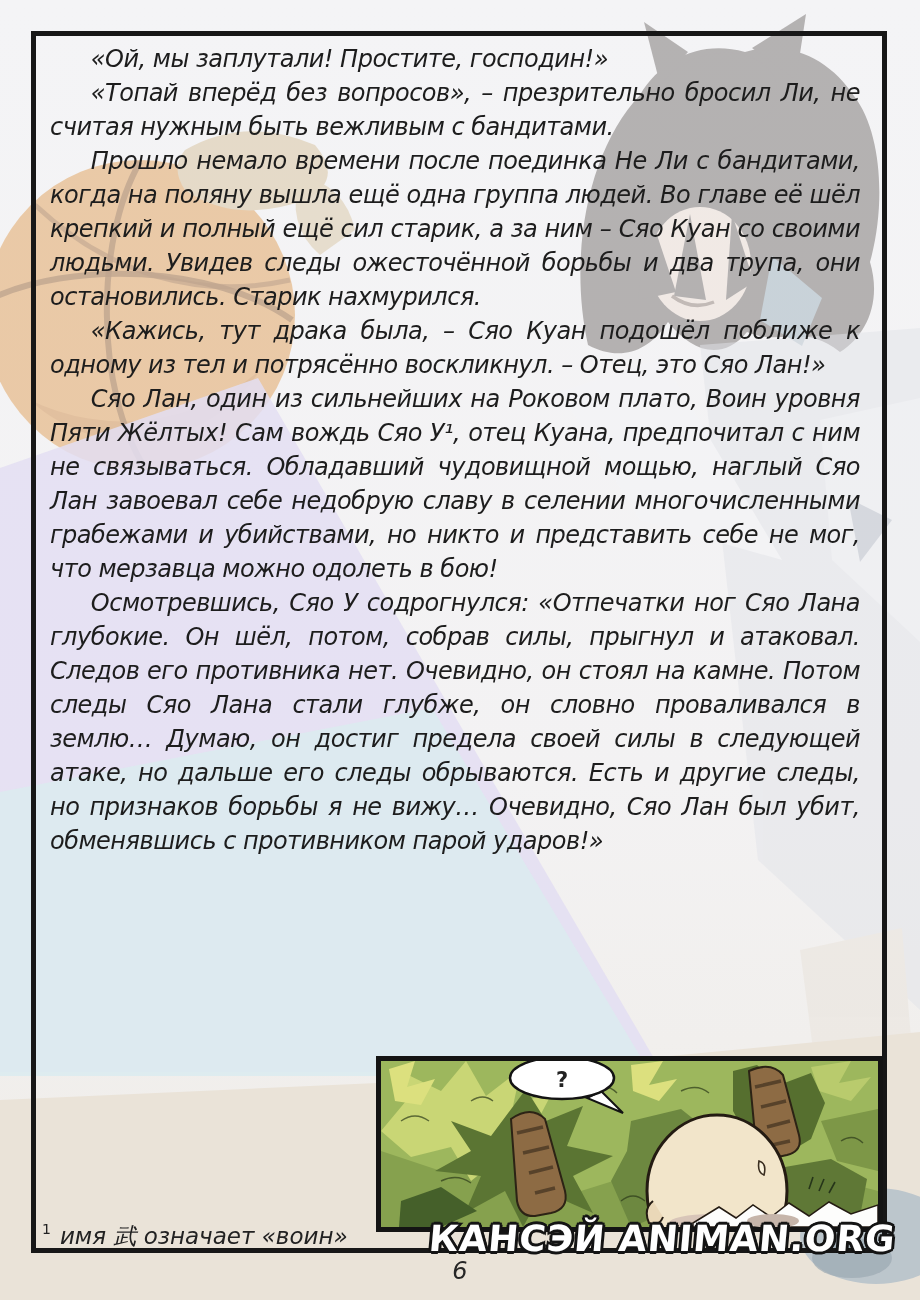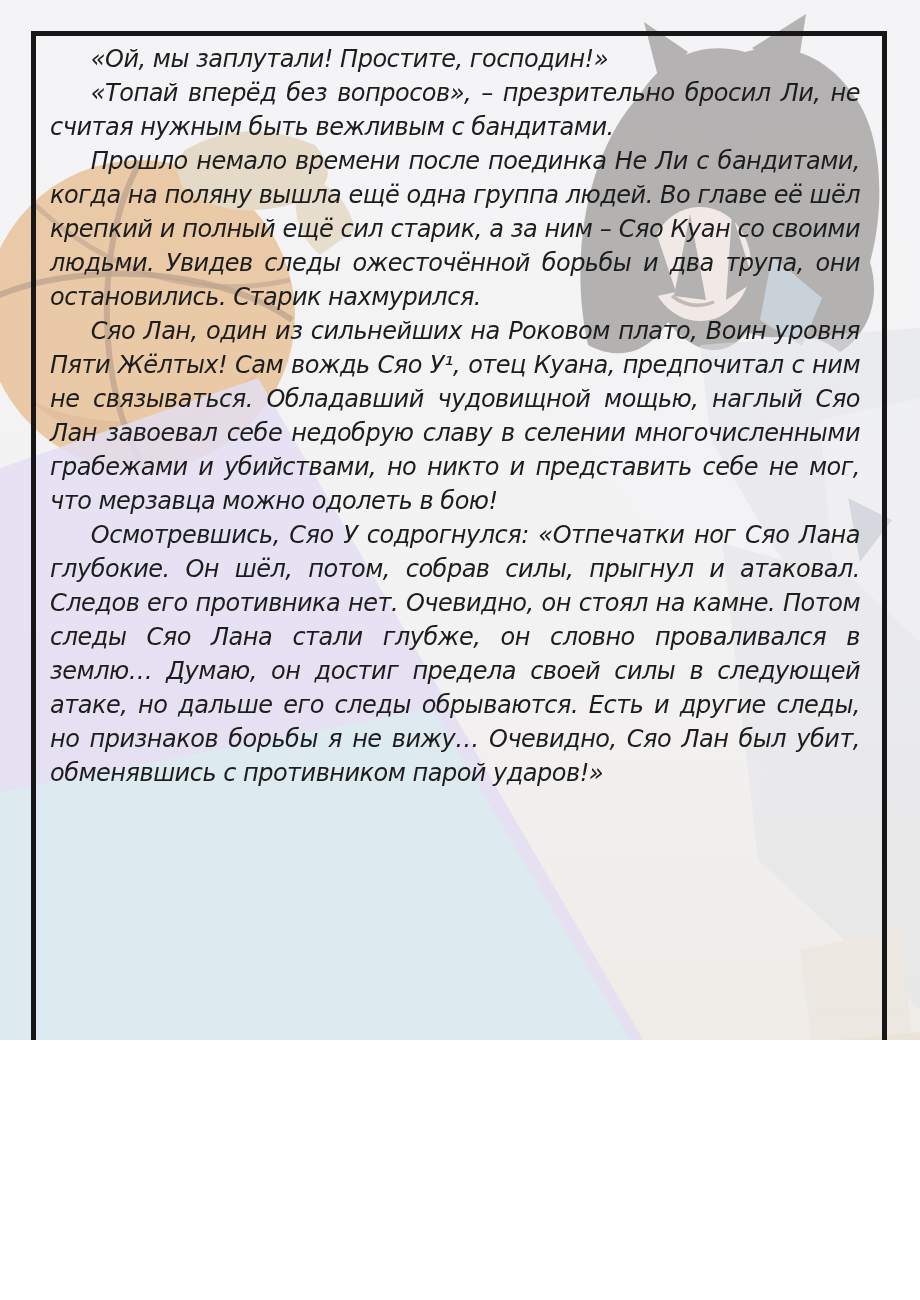--- a/index.html
+++ b/index.html
@@ -1,17 +1,17 @@
 <!DOCTYPE html>
 <html lang="ru"><head>
 <meta charset="utf-8">
 <style>
   html,body{margin:0;padding:0;}
   .page{
-    position:relative; width:920px; height:1040px; overflow:hidden;
+    position:relative; width:920px; height:1300px; overflow:hidden;
     background:linear-gradient(180deg,#f4f4f6 0%,#f3f2f3 60%,#efece7 100%);
     font-family:"DejaVu Sans",sans-serif;
   }
   .bg-art{position:absolute;left:0;top:0;width:920px;height:1300px;}
   .frame{
     position:absolute; left:31px; top:31px; width:846px; height:1212px;
     border:5px solid #171717; box-sizing:content-box; overflow:hidden; z-index:2;
   }
   .story{
     position:absolute; left:14px; top:6px; width:810px;
@@ -90,20 +90,21 @@
       <ellipse cx="876" cy="1236" rx="76" ry="48" fill="#b5c1ca"></ellipse>
       <ellipse cx="852" cy="1258" rx="40" ry="20" fill="#8fa0ad" opacity="0.7"></ellipse>
     </g>
   </svg>
 
   <div class="frame">
     <div class="story">
       <p>«Ой, мы заплутали! Простите, господин!»</p>
       <p>«Топай вперёд без вопросов», – презрительно бросил Ли, не считая нужным быть вежливым с бандитами.</p>
       <p>Прошло немало времени после поединка Не Ли с бандитами, когда на поляну вышла ещё одна группа людей. Во главе её шёл крепкий и полный ещё сил старик, а за ним – Сяо Куан со своими людьми. Увидев следы ожесточённой борьбы и два трупа, они остановились. Старик нахмурился.</p>
+      <p>«Кажись, тут драка была, – Сяо Куан подошёл поближе к одному из тел и потрясённо воскликнул. – Отец, это Сяо Лан!»</p>
       <p>Сяо Лан, один из сильнейших на Роковом плато, Воин уровня Пяти Жёлтых! Сам вождь Сяо У¹, отец Куана, предпочитал с ним не связываться. Обладавший чудовищной мощью, наглый Сяо Лан завоевал себе недобрую славу в селении многочисленными грабежами и убийствами, но никто и представить себе не мог, что мерзавца можно одолеть в бою!</p>
       <p>Осмотревшись, Сяо У содрогнулся: «Отпечатки ног Сяо Лана глубокие. Он шёл, потом, собрав силы, прыгнул и атаковал. Следов его противника нет. Очевидно, он стоял на камне. Потом следы Сяо Лана стали глубже, он словно проваливался в землю… Думаю, он достиг предела своей силы в следующей атаке, но дальше его следы обрываются. Есть и другие следы, но признаков борьбы я не вижу… Очевидно, Сяо Лан был убит, обменявшись с противником парой ударов!»</p>
     </div>
   </div>
 
   <div class="panel">
     <svg viewBox="0 0 497 166" preserveAspectRatio="none">
       <rect x="0" y="0" width="497" height="166" fill="#9db75d"></rect>
       <g>
         <polygon fill="#86a14e" points="0,90 60,110 130,95 200,130 280,105 360,140 440,115 497,130 497,166 0,166"></polygon>
@@ -139,18 +140,21 @@
         <ellipse cx="392" cy="160" rx="26" ry="7" fill="#c6b5aa"></ellipse>
       </g>
       <g>
         <path d="M220,30 L242,52 L206,37 Z" fill="#ffffff" stroke="#131313" stroke-width="2"></path>
         <ellipse cx="181" cy="17" rx="52" ry="21" fill="#ffffff" stroke="#131313" stroke-width="2.5"></ellipse>
         <text x="181" y="26" text-anchor="middle" font-size="21" font-weight="bold" fill="#222">?</text>
       </g>
     </svg>
   </div>
 
+  <div class="footnote">
+    <sup>1</sup><span>имя 武 означает «воин»</span>
+  </div>
 
   <div class="watermark">КАНСЭЙ ANIMAN.ORG</div>
 
   <div class="page-number">6</div>
 
 </div>
 
 </body></html>

